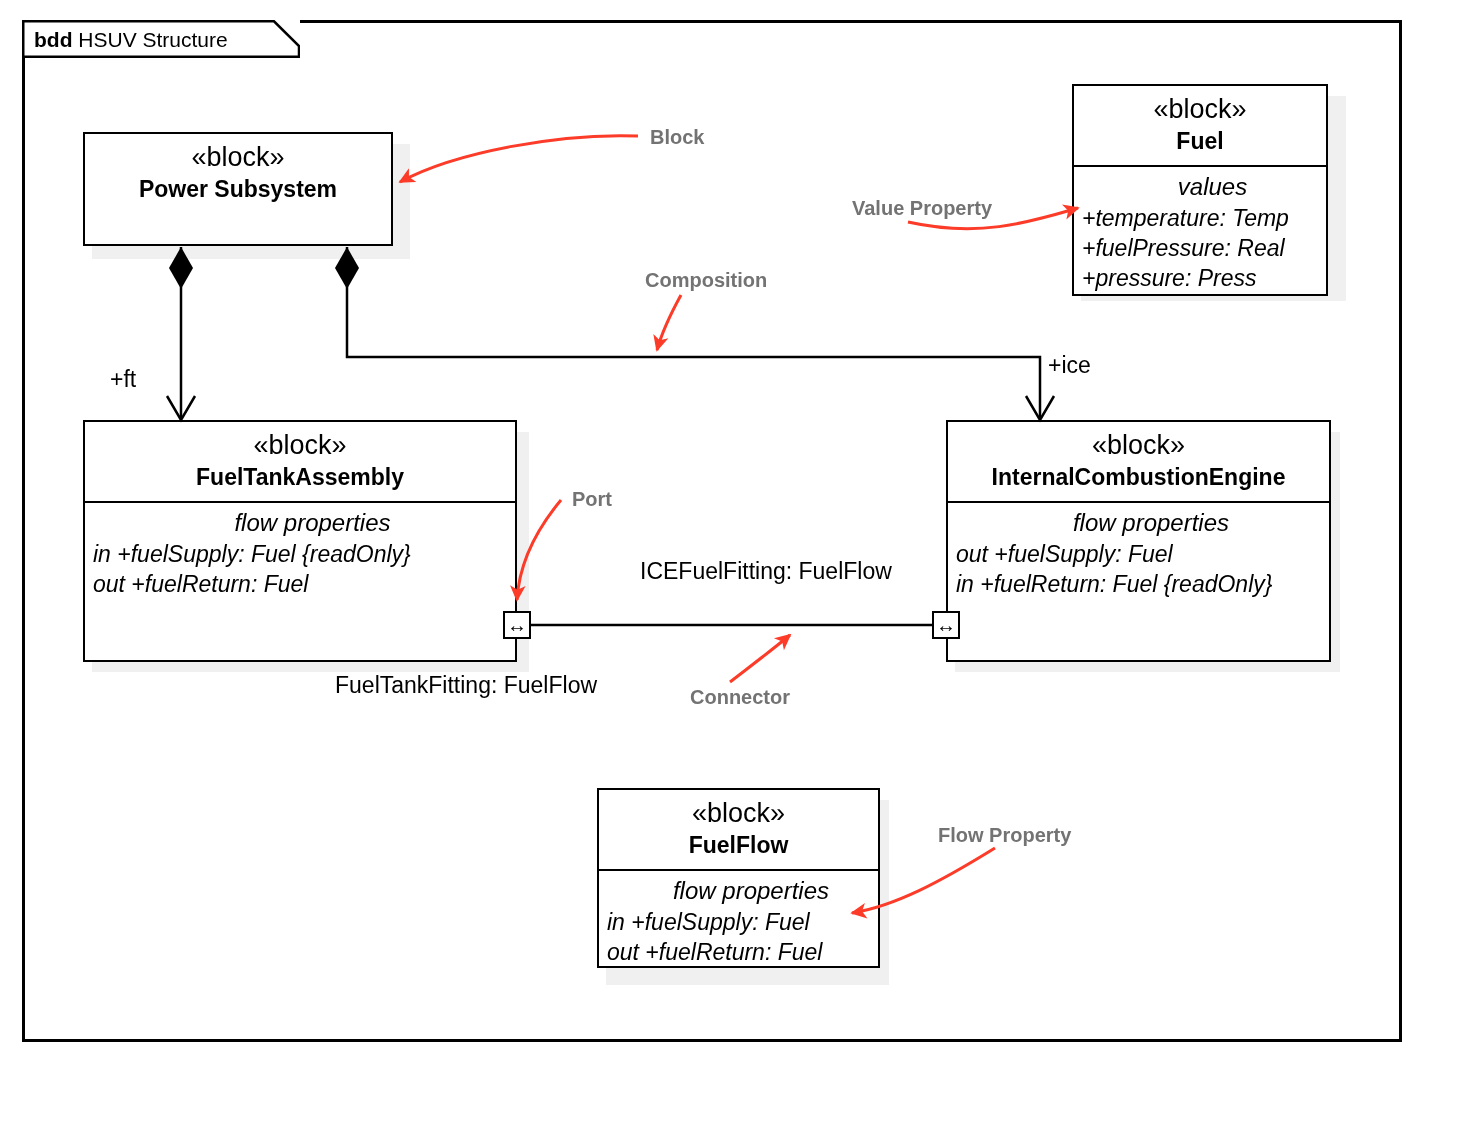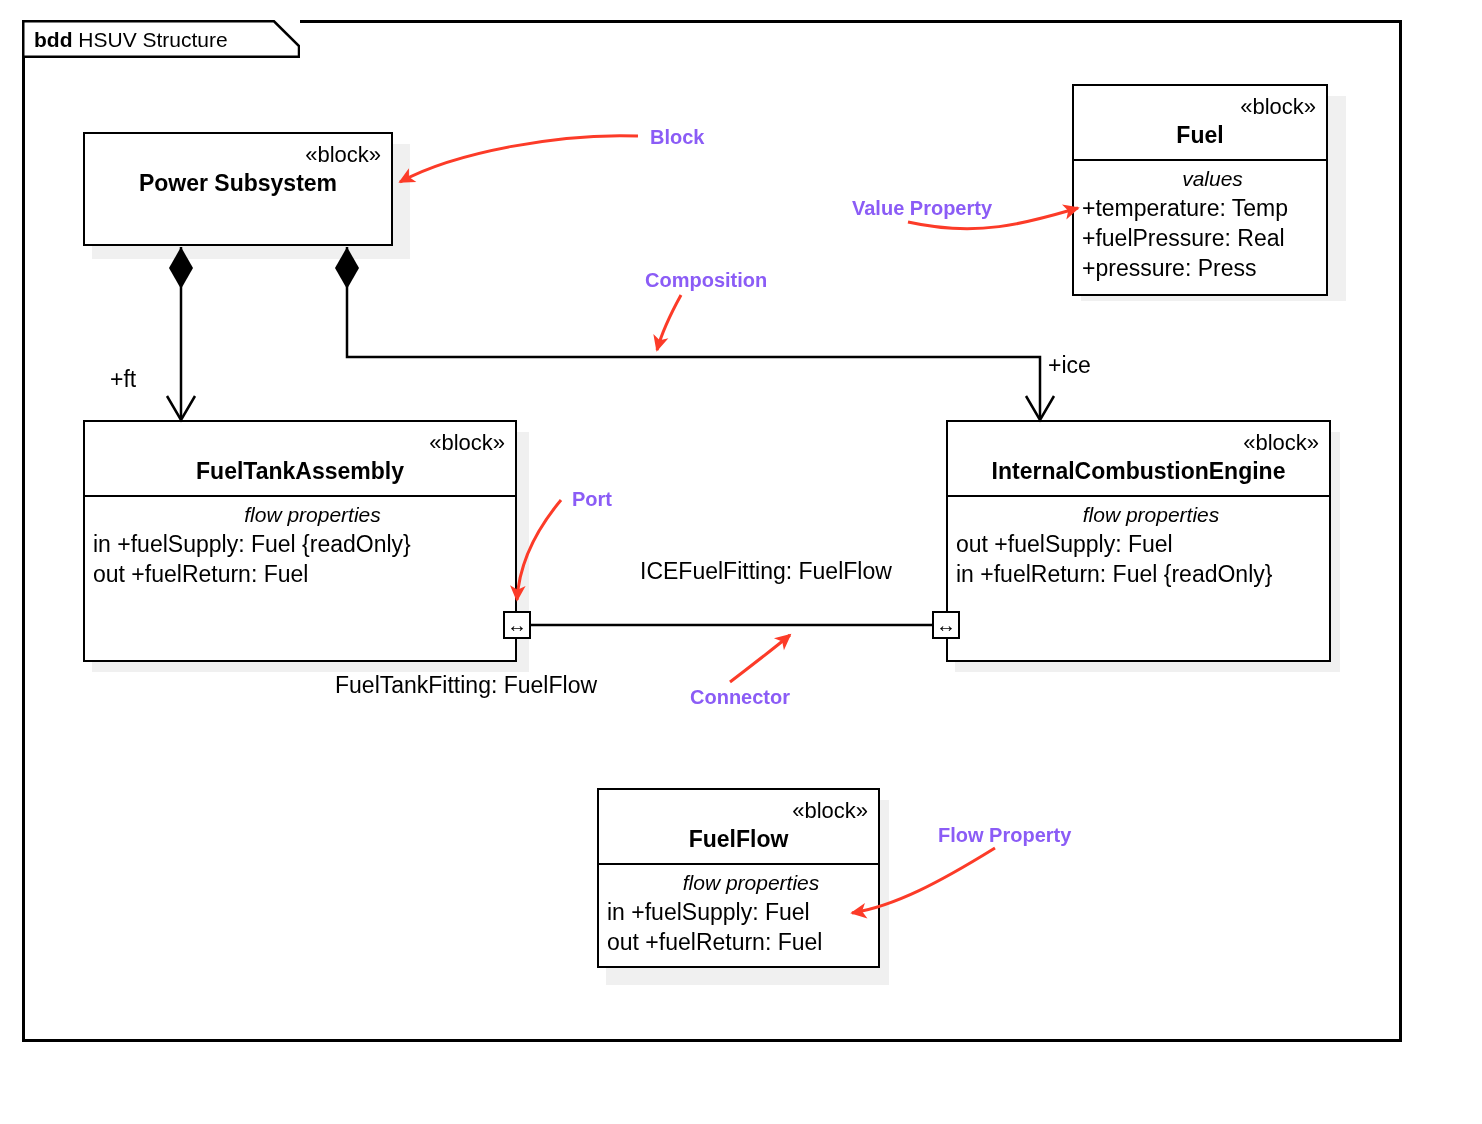--- a/index.html
+++ b/index.html
@@ -70,48 +70,48 @@
     position: absolute;
     background: #f0f0f0;
     z-index: 4;
   }
   .block-header {
     text-align: center;
     padding: 8px 10px 10px 10px;
     line-height: 1.18;
   }
   .stereotype {
-    font-size: 22px;
-    display: block;
-    text-align: right;
+    font-size: 27px;
+    display: block;
   }
   .block-name {
     font-size: 23px;
     font-weight: bold;
     display: block;
     margin-top: 2px;
   }
   .compartment {
     border-top: 2.5px solid #000;
     padding: 6px 0 8px 0;
   }
   .compartment-title {
     font-style: italic;
-    font-size: 21px;
+    font-size: 24px;
     text-align: center;
     display: block;
     margin-bottom: 3px;
     margin-left: 25px;
   }
   .compartment-item {
     font-size: 23px;
     display: block;
     padding-left: 8px;
     line-height: 1.30;
     white-space: nowrap;
+    font-style: italic;
   }
 
   
   .port {
     position: absolute;
     width: 28px;
     height: 28px;
     box-sizing: border-box;
     border: 2.5px solid #000;
     background: #ffffff;
@@ -129,21 +129,21 @@
     font-size: 23px;
     white-space: nowrap;
     z-index: 9;
   }
 
   
   .annot {
     position: absolute;
     font-size: 20px;
     font-weight: bold;
-    color: #8b5cf6;
+    color: #737373;
     white-space: nowrap;
     z-index: 20;
   }
 
   svg.overlay {
     position: absolute;
     left: 0; top: 0;
     width: 1482px;
     height: 1124px;
     z-index: 8;

